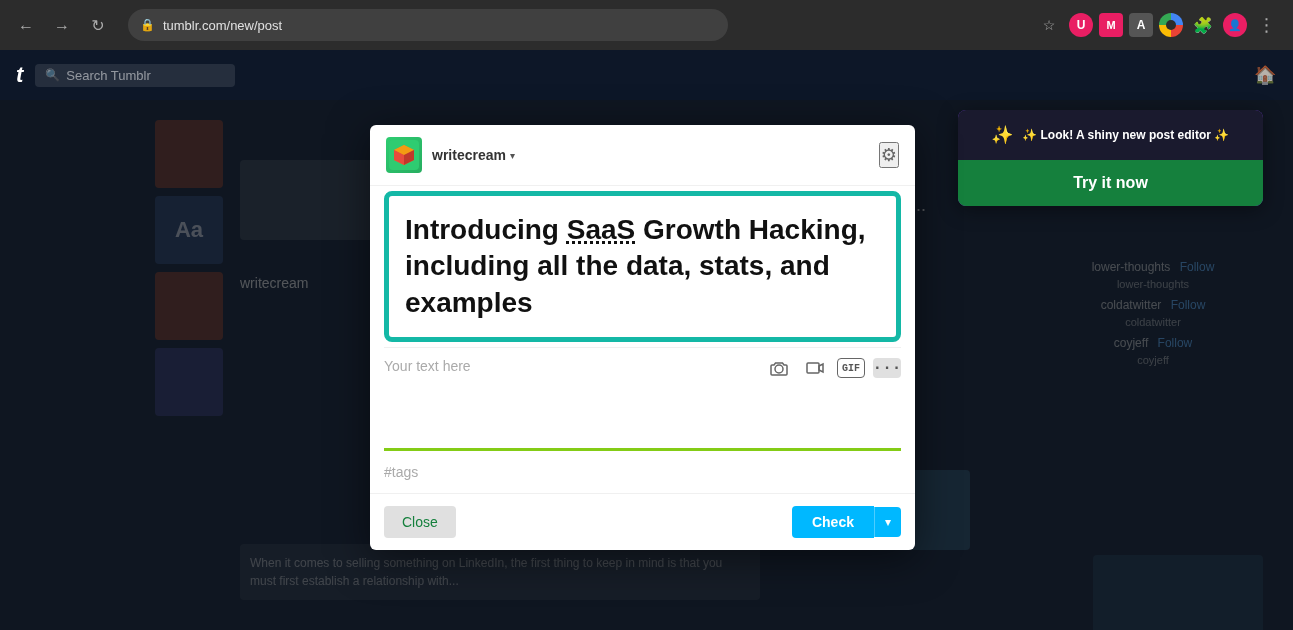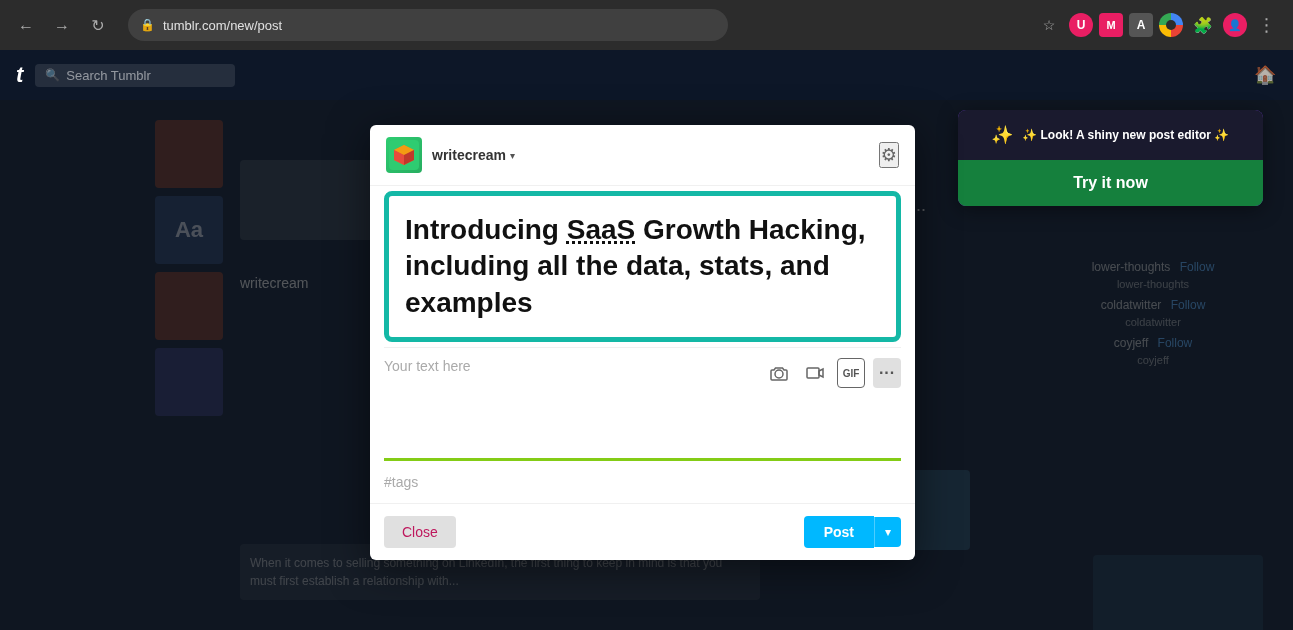--- a/index.html
+++ b/index.html
@@ -195,26 +195,27 @@
       margin: 0 14px;
       display: flex;
       align-items: flex-start;
       justify-content: space-between;
       padding: 10px 0;
       border-top: 1px solid #f0f0f0;
     }
     .body-placeholder { color: #aaa; font-size: 14px; }
     .body-icons { display: flex; gap: 8px; align-items: center; }
     .body-icon {
-      width: 28px; height: 30px;
+      width: 28px; height: 20px;
       display: flex; align-items: center; justify-content: center;
       border-radius: 4px;
       color: #666;
       font-size: 13px;
       cursor: pointer;
+      font-family: Liberation Mono, monospace;
     }
     .body-icon.gif-icon {
       border: 1.5px solid #666;
       font-size: 10px;
       font-weight: bold;
       color: #555;
     }
 
     
     .spacer-area {
@@ -237,21 +238,21 @@
       display: flex;
       align-items: center;
       justify-content: space-between;
     }
     .close-btn {
       padding: 8px 18px;
       background: #e0e0e0;
       border: none;
       border-radius: 4px;
       font-size: 14px;
-      color: #be185d;
+      color: #15803d;
       cursor: pointer;
       font-weight: 500;
     }
     .post-btn-group {
       display: flex;
       align-items: center;
     }
     .post-btn {
       padding: 8px 20px;
       background: #00b8ff;
@@ -405,19 +406,19 @@
 
     <div class="spacer-area"></div>
 
     <div class="tags-area">
       <span class="tags-input">#tags</span>
     </div>
 
     <div class="modal-footer">
       <button class="close-btn">Close</button>
       <div class="post-btn-group">
-        <button class="post-btn">Post</button>
+        <button class="post-btn">Check</button>
         <button class="post-chevron">▾</button>
       </div>
     </div>
   </div>
 
 </div>
 
 </body></html>

